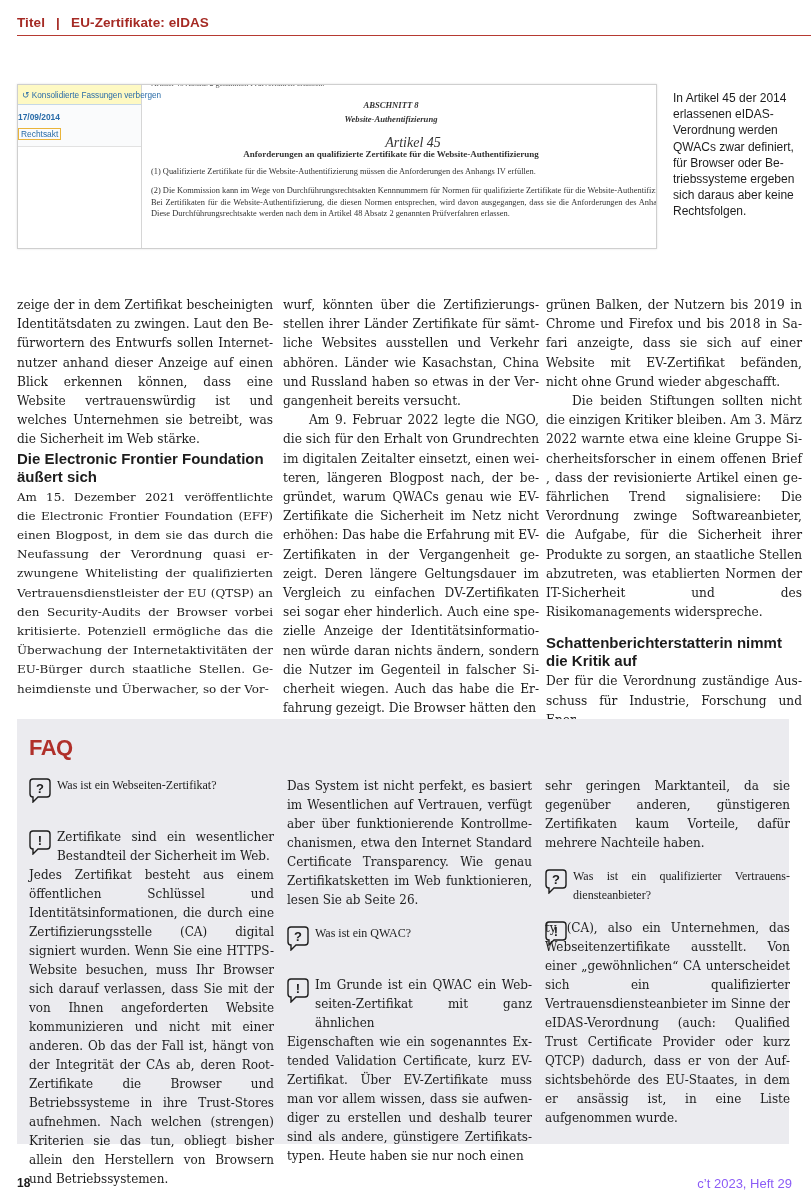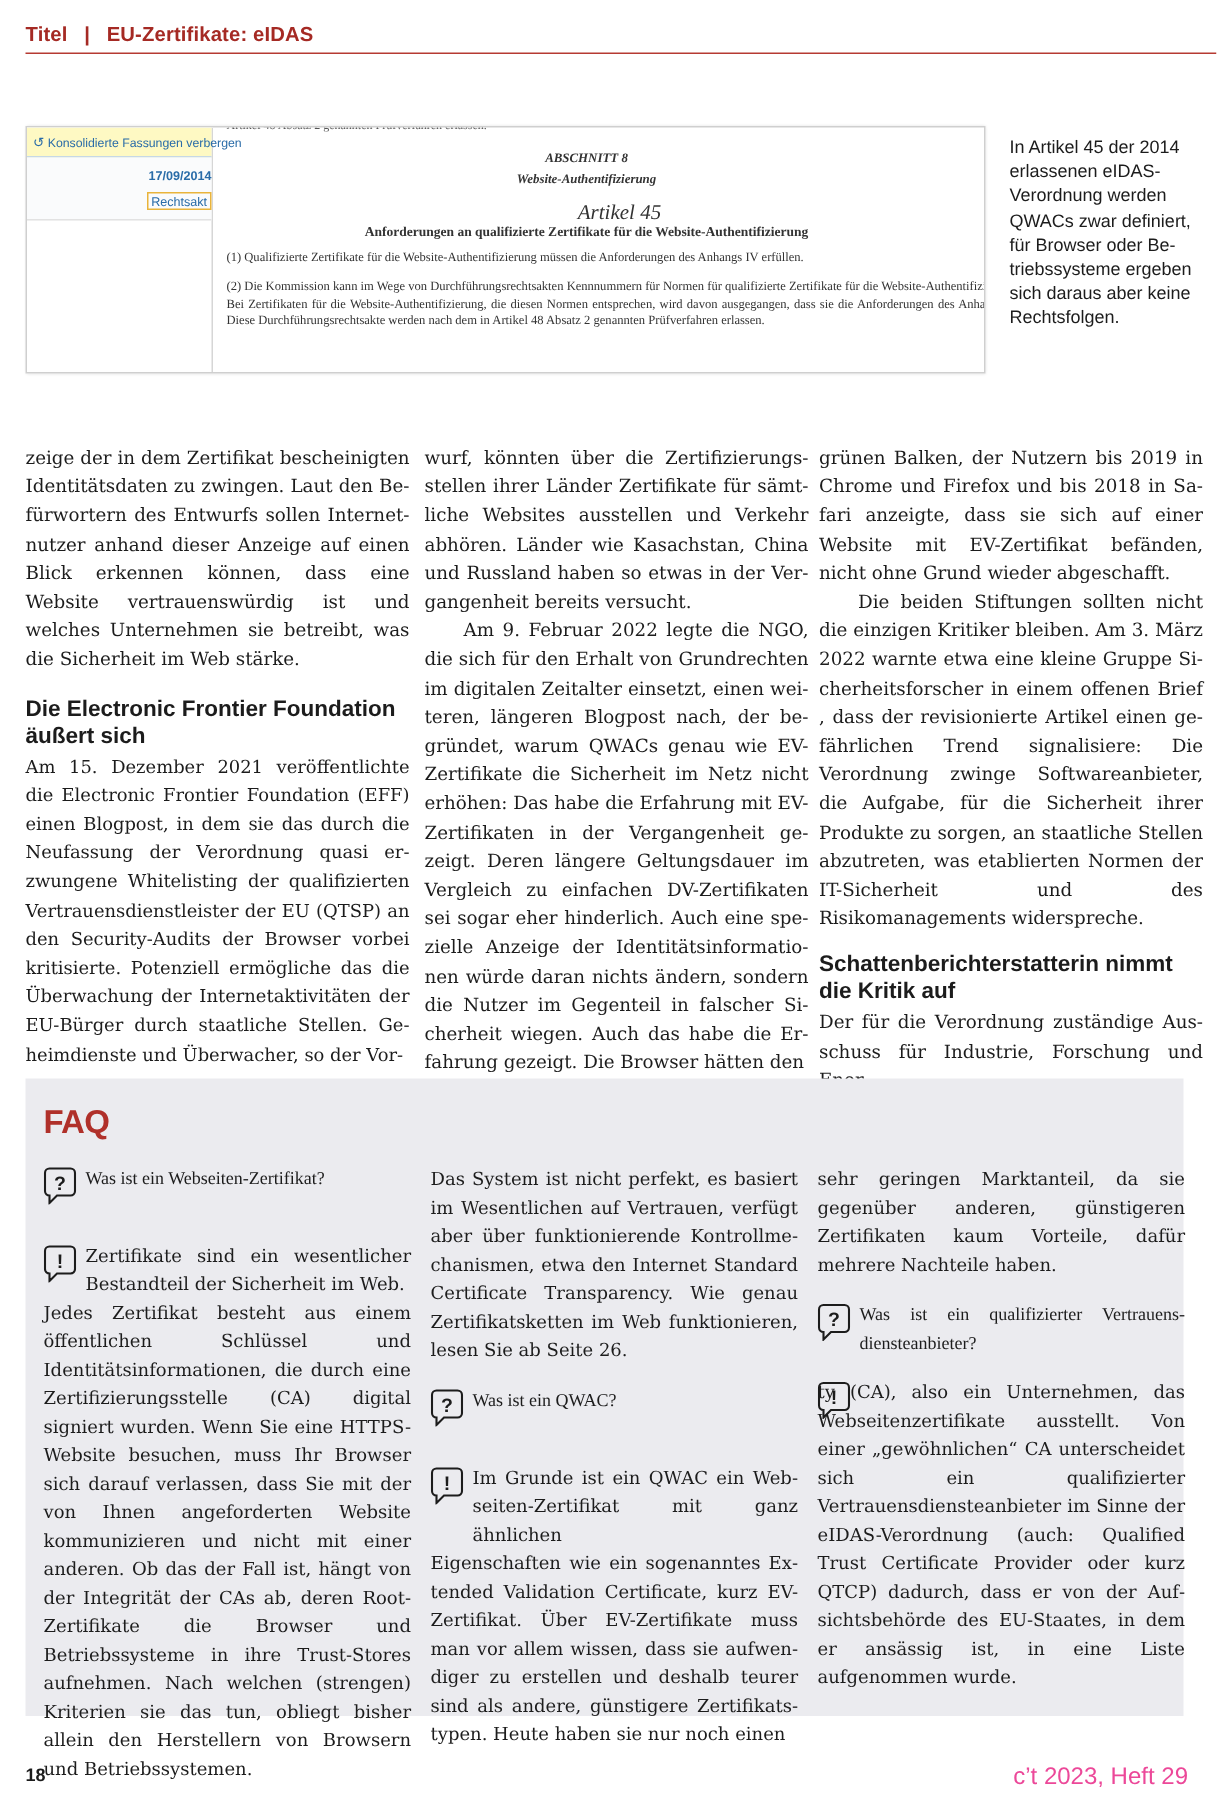--- a/index.html
+++ b/index.html
@@ -6,21 +6,21 @@
   html, body { width: 811px; height: 1200px; background: #ffffff; overflow: hidden; }
   body { position: relative; font-family: "DejaVu Serif", serif; color: #1d1d1d; }
 
   .header { position: absolute; left: 17px; top: 12px; width: 794px; height: 24px; border-bottom: 1.5px solid #b63a32; }
   .header span { font-family: "Liberation Sans", sans-serif; font-weight: bold; font-size: 13.5px; color: #a52a24; letter-spacing: 0.1px; line-height: 16px; display: inline-block; }
 
   
   .figure { position: absolute; left: 17px; top: 84px; width: 640px; height: 165px; border: 1px solid #cfcfcf; background: #fff; box-shadow: 0 0 2px rgba(0,0,0,0.12); overflow: hidden; }
   .fig-side { position: absolute; left: 0; top: 0; width: 124px; height: 100%; border-right: 1px solid #d6d6d6; background: #fff; }
   .fig-side-btn { display: block; height: 20px; background: #fef9c3; border-bottom: 1px solid #c6d8e6; font-family: "Liberation Sans", sans-serif; font-size: 8.2px; color: #2a6ca8; line-height: 20px; padding-left: 4px; white-space: nowrap; }
-  .fig-side-box { height: 42px; border-bottom: 1px solid #e2e2e2; text-align: right; padding-top: 7px; background: #fafbfc; }
+  .fig-side-box { height: 42px; border-bottom: 1px solid #e2e2e2; text-align: left; padding-top: 7px; background: #fafbfc; }
   .fig-date { font-family: "Liberation Sans", sans-serif; font-size: 8.4px; font-weight: bold; color: #2a6ca8; display: block; line-height: 10px; }
   .fig-link { font-family: "Liberation Sans", sans-serif; font-size: 8.4px; color: #2a6ca8; display: inline-block; border: 1.5px solid #e9b43b; padding: 0 2px; line-height: 10px; margin-top: 1px; }
   .fig-main { position: absolute; left: 125px; top: 0; right: 0; height: 100%; font-family: "Liberation Serif", serif; color: #333; }
   .fig-cut { position: absolute; left: 8px; top: -6px; font-size: 8px; color: #555; white-space: nowrap; }
   .fig-center { position: absolute; left: 0; right: 17px; text-align: center; }
   .fig-sec { top: 15px; font-size: 8.6px; font-weight: bold; font-style: italic; }
   .fig-sub { top: 29px; font-size: 8.6px; font-weight: bold; font-style: italic; }
   .fig-art { top: 50px; font-size: 14px; font-style: italic; padding-left: 44px; }
   .fig-title { top: 64px; font-size: 9px; font-weight: bold; }
   .fig-p1 { position: absolute; left: 8px; top: 82px; font-size: 8.4px; white-space: nowrap; }
@@ -28,39 +28,39 @@
 
   .caption { position: absolute; left: 673px; top: 90px; width: 135px; font-family: "Liberation Sans", sans-serif; font-weight: normal; font-size: 12px; line-height: 16.2px; color: #1c1c1c; }
 
   
   .col { position: absolute; top: 296px; width: 256px; font-family: "DejaVu Serif", serif; font-size: 12.2px; line-height: 19.2px; color: #1c1c1c; }
   .col p { text-align: justify; hyphens: manual; }
   .col p.indent { text-indent: 26px; }
   .col1 { left: 17px; }
   .col2 { left: 283px; }
   .col3 { left: 546px; }
-  .subhead { font-family: "Liberation Sans", sans-serif; font-weight: bold; font-size: 15px; line-height: 18px; color: #1c1c1c; margin-top: 14px; margin-bottom: 2px; }
+  .subhead { font-family: "Liberation Sans", sans-serif; font-weight: bold; font-size: 15px; line-height: 18px; color: #1c1c1c; margin-bottom: 2px; }
   .col p.tight { font-size: 11.95px; }
 
   
   .faq { position: absolute; left: 17px; top: 719px; width: 772px; height: 425px; background: #ebebef; }
   .faq-title { position: absolute; left: 12px; top: 16px; font-family: "Liberation Sans", sans-serif; font-weight: bold; font-size: 22px; color: #b0302a; letter-spacing: -0.5px; }
   .fcol { position: absolute; top: 57px; width: 245px; font-family: "DejaVu Serif", serif; font-size: 12px; line-height: 19px; color: #1c1c1c; }
   .fcol1 { left: 12px; }
   .fcol2 { left: 270px; top: 58px; }
   .fcol3 { left: 528px; top: 58px; }
   .q, .a { position: relative; text-align: justify; }
   .q { padding-left: 28px; min-height: 38px; }
   .a .lead { padding-left: 28px; display: block; }
   .bubble { position: absolute; left: 0; top: 1px; width: 22px; height: 26px; }
   .gap-s { height: 14px; }
   .q .qtext { display: block; font-family: Liberation Serif, serif; }
 
   .footer-left { position: absolute; left: 17px; top: 1176px; font-family: "Liberation Sans", sans-serif; font-weight: bold; font-size: 12px; color: #1c1c1c; }
-  .footer-right { position: absolute; right: 19px; top: 1176px; font-family: "Liberation Sans", sans-serif; font-size: 16px; color: #ec4899; }
+  .footer-right { position: absolute; right: 19px; top: 1176px; font-family: "Liberation Sans", sans-serif; font-size: 13px; color: #8b5cf6; }
 </style>
 </head>
 <body>
 
 <div class="header">
   <span>Titel</span>
   <span style="margin:0 6px;">|</span>
   <span>EU-Zertifikate: eIDAS</span>
 </div>
 

